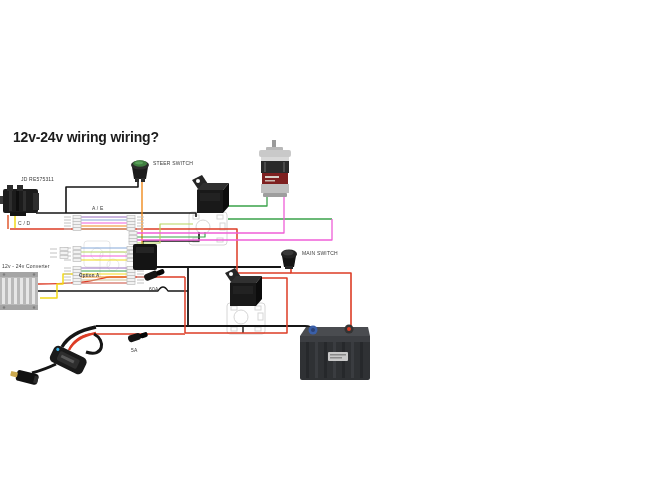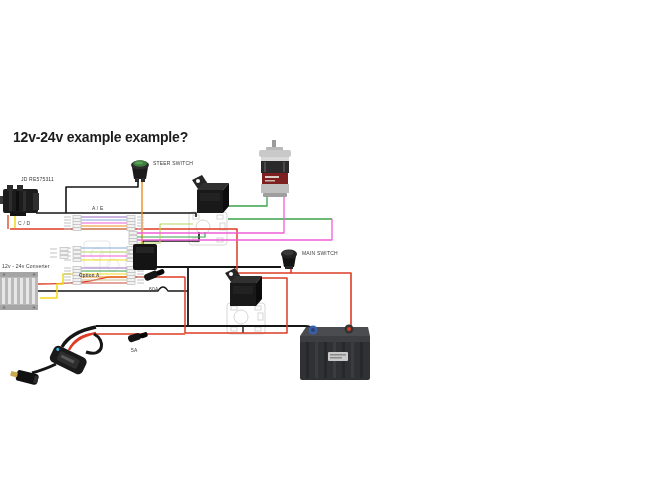--- a/index.html
+++ b/index.html
@@ -294,21 +294,21 @@
     <g transform="rotate(-22 154 275)">
       <rect x="144" y="271" width="14" height="7" rx="3" fill="#151515"></rect>
       <rect x="157" y="272.5" width="8" height="5" rx="2" fill="#050505"></rect>
     </g>
     <g transform="rotate(-18 138 337)">
       <rect x="128" y="333" width="13" height="7" rx="3" fill="#151515"></rect>
       <rect x="140" y="334.5" width="8" height="5" rx="2" fill="#050505"></rect>
     </g>
   </svg>
 
-  <div class="title">12v-24v example example?</div>
+  <div class="title">12v-24v wiring wiring?</div>
   <div class="lbl" style="left:21px;top:176px;">JD RE575311</div>
   <div class="lbl" style="left:92px;top:205px;">A / E</div>
   <div class="lbl" style="left:18px;top:220px;">C / D</div>
   <div class="lbl" style="left:153px;top:160px;">STEER SWITCH</div>
   <div class="lbl" style="left:302px;top:250px;">MAIN SWITCH</div>
   <div class="lbl" style="left:149px;top:286px;">60A</div>
   <div class="lbl" style="left:131px;top:347px;">5A</div>
   <div class="lbl" style="left:2px;top:263px;">12v - 24v Converter</div>
   <div class="lbl bold" style="left:79px;top:273px;">Option A</div>
 

